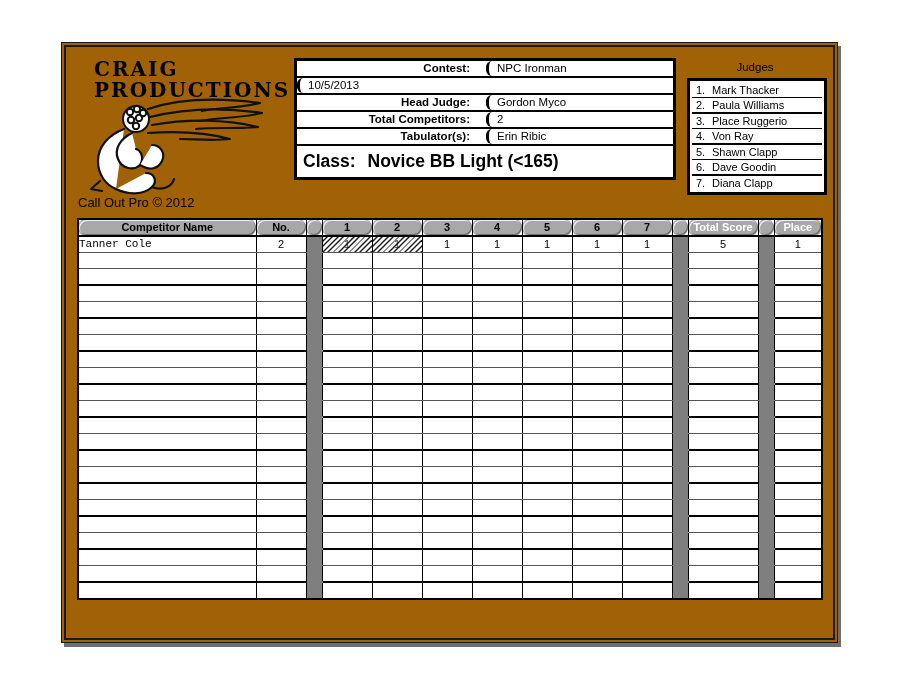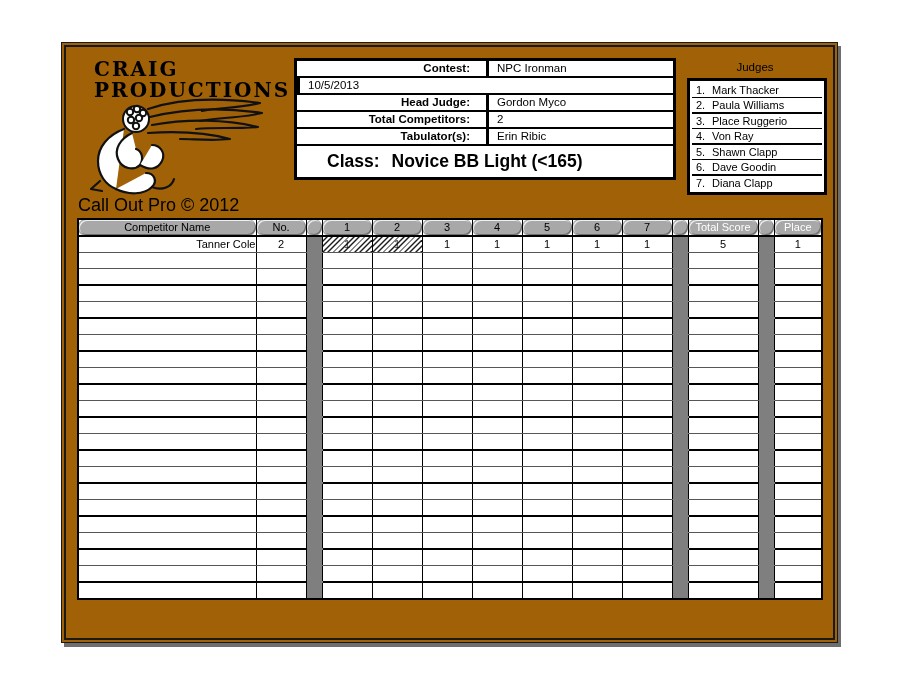--- a/index.html
+++ b/index.html
@@ -7,54 +7,54 @@
 
   
   .sheet{position:absolute;left:61px;top:42px;width:777px;height:601px;border:1px solid #1a1a1a;
          background:#a16207;box-shadow:3px 4px 0 #6e6e6e;box-sizing:border-box;padding:2px;}
   .sheet-inner{position:relative;width:100%;height:100%;border:2px solid #1a1a1a;box-sizing:border-box;}
 
   
   .brand{position:absolute;left:28px;top:12px;line-height:1.05;}
   .brand .bl{font-family:"DejaVu Serif",serif;font-weight:bold;font-size:20px;letter-spacing:2px;}
   .logo-art{position:absolute;left:10px;top:48px;}
-  .copyright{position:absolute;left:12px;top:148px;font-size:18px;}
+  .copyright{position:absolute;left:12px;top:148px;font-size:13px;}
 
   
   .info-box{position:absolute;left:228px;top:11px;width:382px;border:3px solid #000;background:#fff;box-sizing:border-box;}
   .info-row{display:flex;height:15px;line-height:15px;border-bottom:2px solid #000;font-size:11.5px;gap:11px;}
   .info-label{width:178px;text-align:right;font-weight:bold;padding-right:5px;box-sizing:border-box;}
-  .info-value{flex:1;border-left:3px solid #000;padding-left:8px;}
-  .class-row{height:31px;line-height:31px;font-size:17.5px;font-weight:bold;padding-left:6px;white-space:nowrap;margin-left:24px;}
+  .info-value{flex:1;border-left:3px solid #000;padding-left:8px;border-radius:6px;}
+  .class-row{height:31px;line-height:31px;font-size:17.5px;font-weight:bold;padding-left:6px;white-space:nowrap;}
   .class-row .cv{margin-left:12px;}
 
   
   .judges-title{position:absolute;left:621px;top:14px;width:136px;text-align:center;font-size:11.5px;}
   .judges-box{position:absolute;left:621px;top:31px;width:140px;border:3px solid #000;background:#fff;
               box-sizing:border-box;padding:2px 2px;}
   .judge-row{height:14px;line-height:14px;font-size:11px;padding-left:4px;border-bottom:1px solid #000;
              white-space:nowrap;overflow:hidden;}
   .judge-row:nth-child(even){border-bottom-width:2px;}
   .judge-row:last-child{border-bottom:none;}
   .judge-num{display:inline-block;width:16px;}
 
   
   .score-table{position:absolute;left:11px;top:171px;border-collapse:collapse;table-layout:fixed;
                border:2px solid #000;background:#fff;}
   .score-table th,.score-table td{border-left:1px solid #000;border-right:1px solid #000;
                height:15px;line-height:15px;font-size:11px;padding:0;overflow:hidden;white-space:nowrap;
                text-align:center;box-sizing:content-box;}
-  th.hdr{background:#a8a8a8;font-weight:normal;color:#000;border-bottom:2px solid #000;
+  th.hdr{background:#a8a8a8;font-weight:bold;color:#000;border-bottom:2px solid #000;
          box-shadow:inset 1px 1px 0 rgba(255,255,255,.8), inset -1px -1px 0 rgba(60,60,60,.55);border-radius:8px;}
   th.hdr.light{color:#fff;}
   th.sep-h{background:#a8a8a8;}
   tr.thin td{border-bottom:1px solid #565656;}
   tr.thick td{border-bottom:2px solid #000;}
   td.sep{background:#7f7f7f;border-bottom-color:#7f7f7f !important;}
-  td.name-cell{text-align:right;padding-left:6px;}
+  td.name-cell{text-align:left;font-family:Liberation Mono, monospace;}
   td.hatch{background:repeating-linear-gradient(135deg,#ffffff 0 2.5px,#1d1d1d 2.5px 3.8px);color:rgba(0,0,0,.8);}
 </style>
 </head>
 <body>
 
 <div class="sheet">
   <div class="sheet-inner">
 
     <div class="brand">
       <div class="bl">CRAIG</div>

